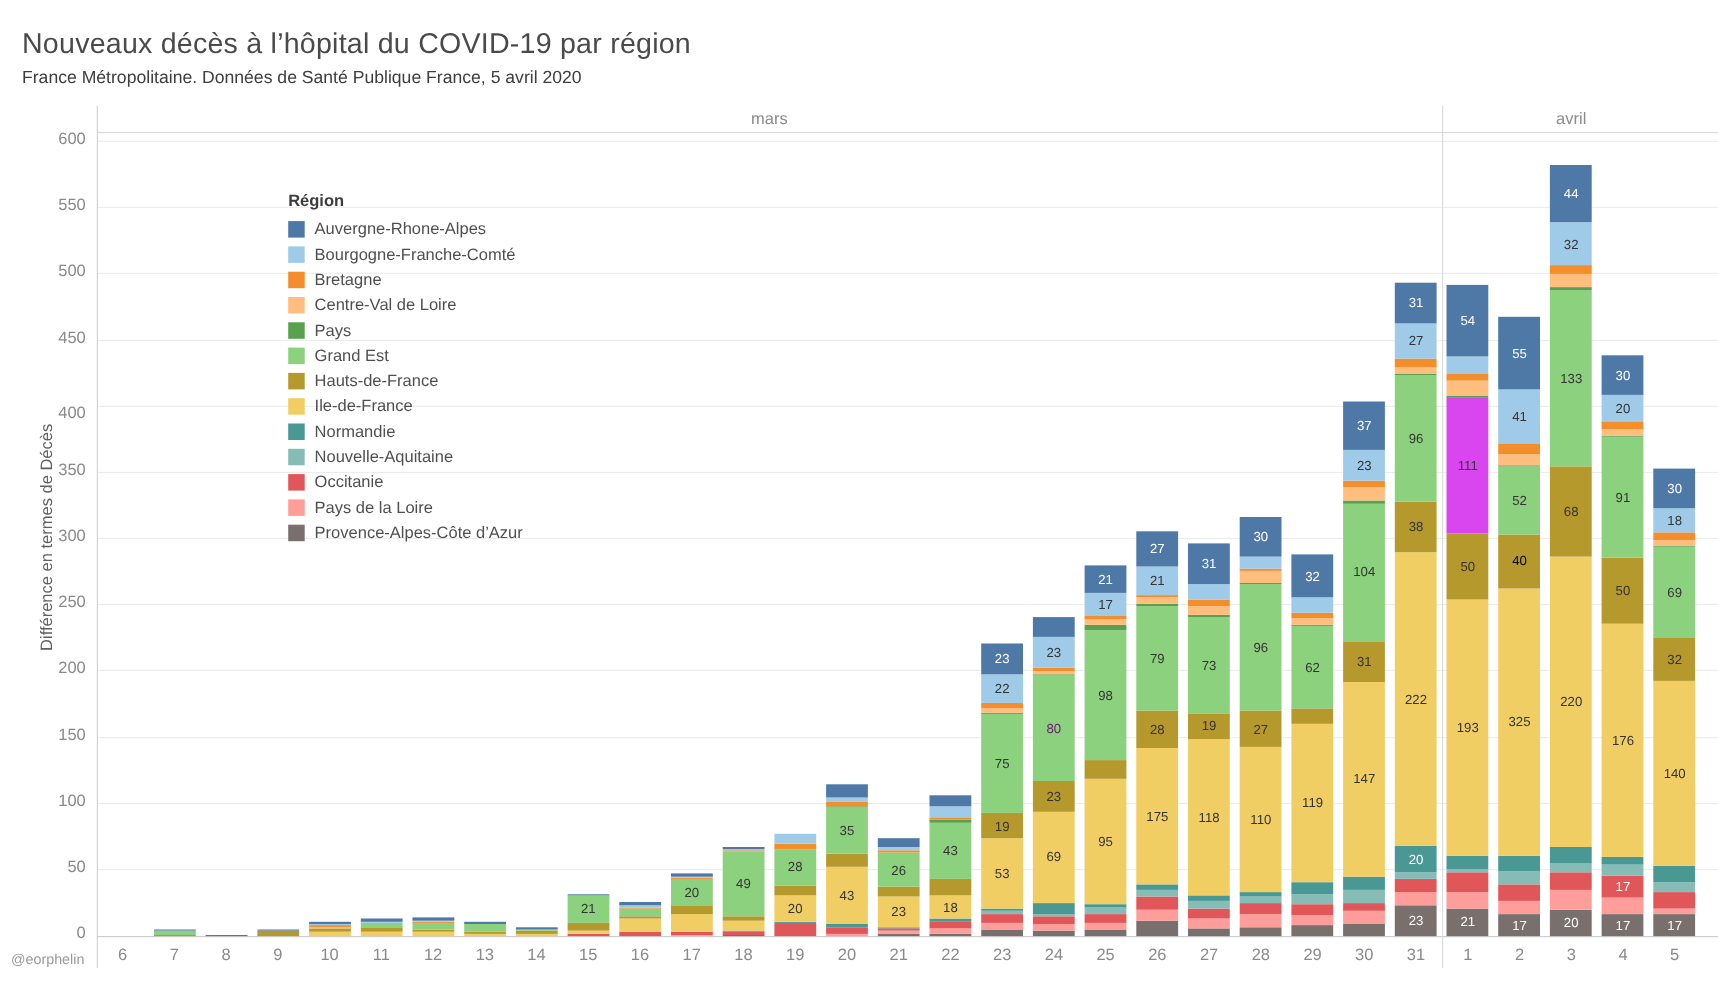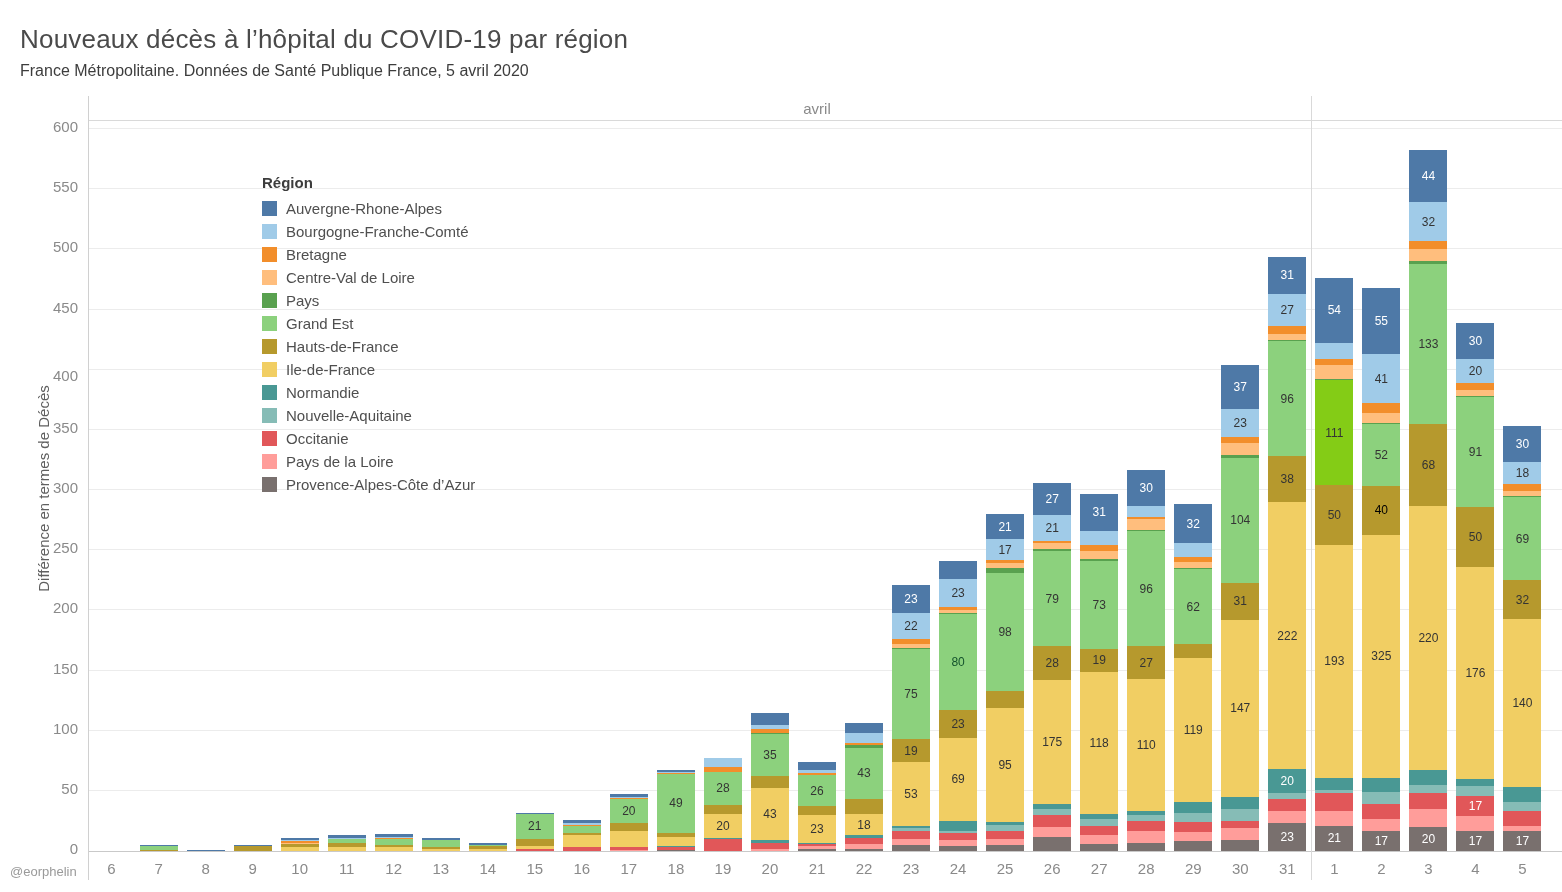--- a/index.html
+++ b/index.html
@@ -55,20 +55,21 @@
       <div class="y-tick" style="top: 418.833px;">350</div>
       <div class="y-tick" style="top: 367px;">400</div>
       <div class="y-tick" style="top: 298.5px;">450</div>
       <div class="y-tick" style="top: 238.333px;">500</div>
       <div class="y-tick" style="top: 178.167px;">550</div>
       <div class="y-tick" style="top: 118px;">600</div>
     </div>
 
   <div id="plot">
     <div id="month-headers">
+        <div class="month-header" style="flex: 26 1 0px;">mars</div>
         <div class="month-header" style="flex: 5 1 0px;">avril</div>
       </div>
     <div id="plot-body">
       <div class="gridline" style="bottom: 60.1667px;"></div>
         <div class="gridline" style="bottom: 120.333px;"></div>
         <div class="gridline" style="bottom: 180.5px;"></div>
         <div class="gridline" style="bottom: 240.667px;"></div>
         <div class="gridline" style="bottom: 300.833px;"></div>
         <div class="gridline" style="bottom: 361px;"></div>
         <div class="gridline" style="bottom: 421.167px;"></div>
@@ -299,21 +300,21 @@
               <div class="seg" style="height: 7.22px; background: rgb(225, 87, 89);"></div>
               <div class="seg" style="height: 2.40667px; background: rgb(134, 188, 182);"></div>
               <div class="seg" style="height: 9.62667px; background: rgb(73, 152, 148);"></div>
               <div class="seg" style="height: 83.03px; background: rgb(241, 206, 99);">
                 <div class="seg-label" style="color: rgb(52, 52, 52);">69</div>
               </div>
               <div class="seg" style="height: 27.6767px; background: rgb(182, 153, 45);">
                 <div class="seg-label" style="color: rgb(52, 52, 52);">23</div>
               </div>
               <div class="seg" style="height: 96.2667px; background: rgb(140, 209, 125);">
-                <div class="seg-label" style="color: #14532d; text-align: center;">80</div>
+                <div class="seg-label" style="color: #701a75; text-align: center;">80</div>
               </div>
               <div class="seg" style="height: 1.20333px; background: rgb(89, 161, 79);"></div>
               <div class="seg" style="height: 2.40667px; background: rgb(255, 190, 125);"></div>
               <div class="seg" style="height: 3.61px; background: rgb(242, 142, 43);"></div>
               <div class="seg" style="height: 27.6767px; background: rgb(160, 203, 232);">
                 <div class="seg-label" style="color: rgb(52, 52, 52);">23</div>
               </div>
               <div class="seg" style="height: 18.05px; background: rgb(78, 121, 167);"></div>
             </div>
           </div>
@@ -508,21 +509,21 @@
               <div class="seg" style="height: 14.44px; background: rgb(255, 157, 154);"></div>
               <div class="seg" style="height: 18.05px; background: rgb(225, 87, 89);"></div>
               <div class="seg" style="height: 3.61px; background: rgb(134, 188, 182);"></div>
               <div class="seg" style="height: 12.0333px; background: rgb(73, 152, 148);"></div>
               <div class="seg" style="height: 232.243px; background: rgb(241, 206, 99);">
                 <div class="seg-label" style="color: rgb(52, 52, 52);">193</div>
               </div>
               <div class="seg" style="height: 60.1667px; background: rgb(182, 153, 45);">
                 <div class="seg-label" style="color: rgb(52, 52, 52);">50</div>
               </div>
-              <div class="seg" style="height: 105px; background: #84cc16;">
+              <div class="seg" style="height: 124px; background: #d946ef;">
                 <div class="seg-label" style="color: rgb(52, 52, 52);">111</div>
               </div>
               <div class="seg" style="height: 1.20333px; background: rgb(89, 161, 79);"></div>
               <div class="seg" style="height: 14.44px; background: rgb(255, 190, 125);"></div>
               <div class="seg" style="height: 6.01667px; background: rgb(242, 142, 43);"></div>
               <div class="seg" style="height: 15.6433px; background: rgb(160, 203, 232);"></div>
               <div class="seg" style="height: 64.98px; background: rgb(78, 121, 167);">
                 <div class="seg-label" style="color: rgb(255, 255, 255);">54</div>
               </div>
             </div>

